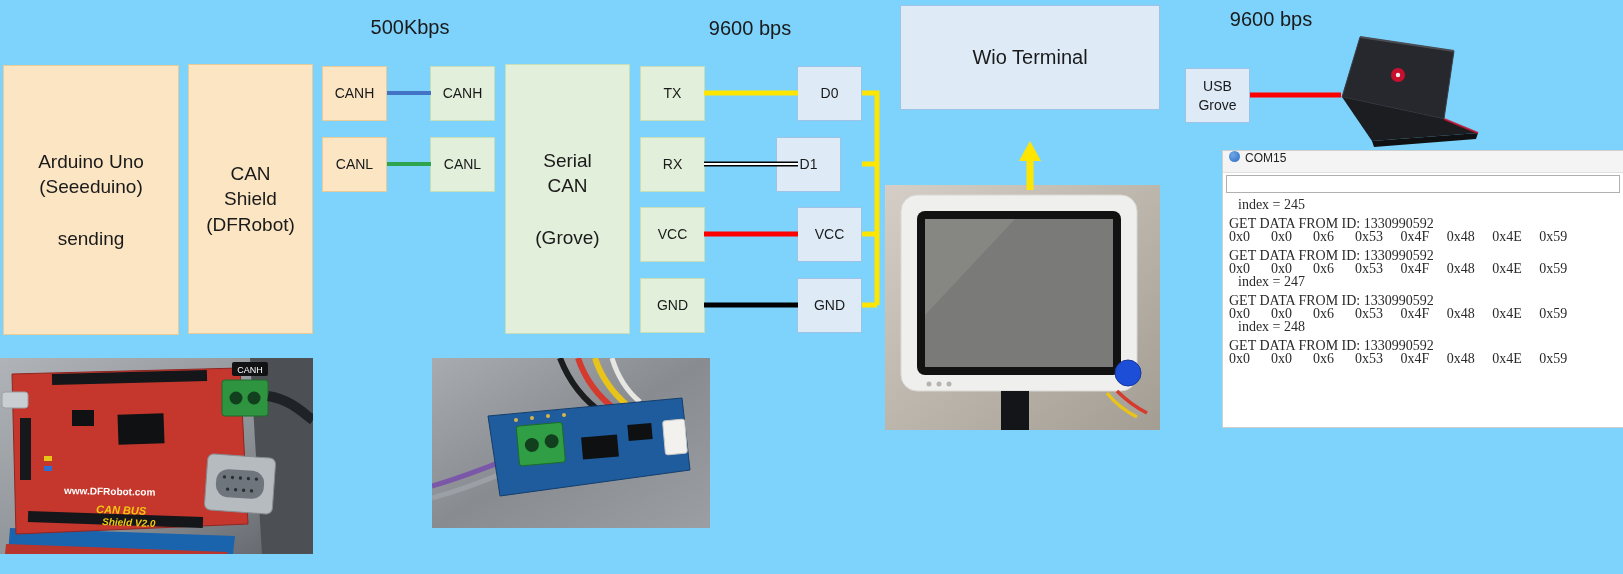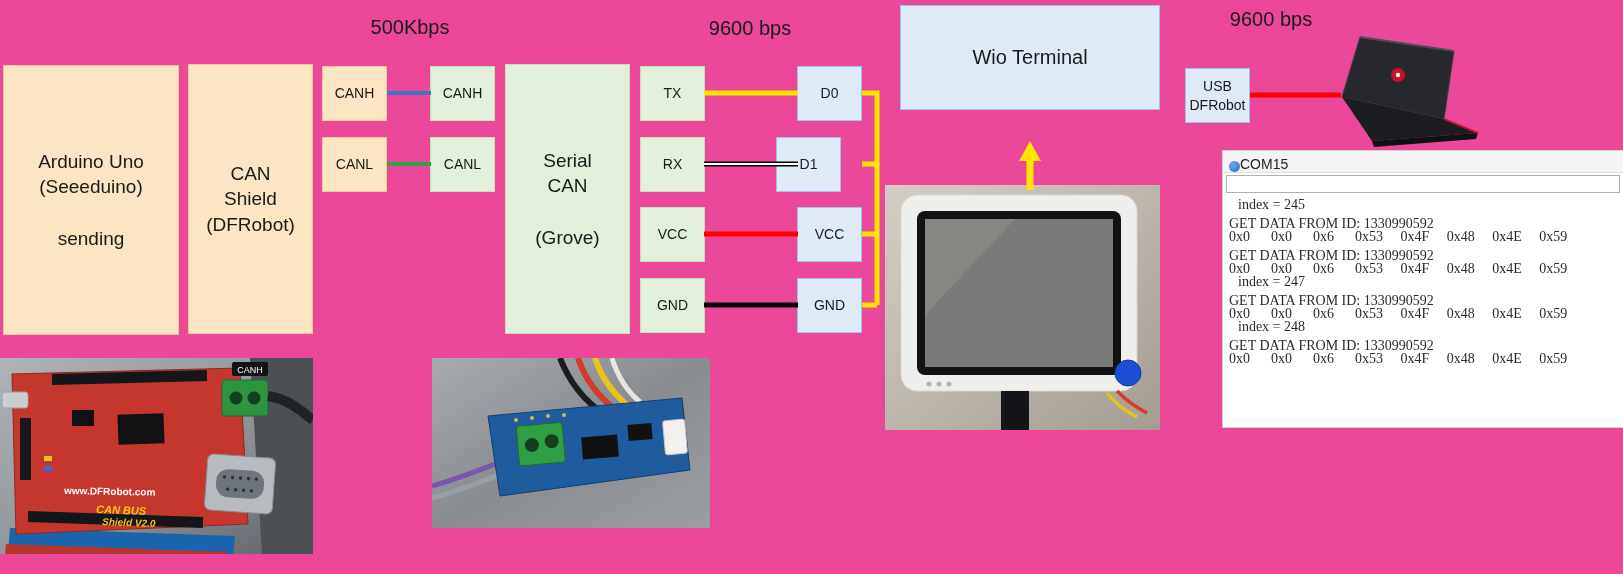--- a/index.html
+++ b/index.html
@@ -1,18 +1,18 @@
 <!DOCTYPE html>
 <html><head>
 <meta charset="utf-8">
 <style>
   * { margin:0; padding:0; box-sizing:border-box; }
   html,body { background:#fff; }
   #canvas {
-    position:relative; width:1623px; height:574px; background:#ec4899;
+    position:relative; width:1623px; height:574px; background:#7dd3fc;
     font-family:"Liberation Sans", sans-serif; color:#1a1a1a; overflow:hidden;
   }
   .box {
     position:absolute; display:flex; align-items:center; justify-content:center;
     text-align:center; white-space:pre-line; line-height:1.35; z-index:3;
   }
   .tan { background:#FBE5C3; border:1.5px solid #E9CB98; }
   .grn { background:#E2EFDA; border:1.5px solid #C7DFB8; }
   .blu { background:#DEEBF7; border:1.5px solid #9DC3E6; }
   .big { font-size:19px; }
@@ -21,22 +21,22 @@
   #overlay { position:absolute; left:0; top:0; z-index:4; pointer-events:none; }
   .photo { position:absolute; z-index:1; }
 
   
   #console {
     position:absolute; left:1222px; top:150px; width:401px; height:278px;
     background:#ffffff; border:1px solid #cfcfcf; border-right:none; z-index:3;
   }
   .c-title {
     height:22px; background:#f4f4f4; border-bottom:1px solid #e0e0e0;
-    display:flex; align-items:flex-end; padding-left:6px;
-    font-size:14px; color:#222;
+    display:flex; align-items:flex-start; gap:5px; padding-left:6px;
+    font-size:12px; color:#222;
   }
   .c-icon { width:11px; height:11px; border-radius:50%;
     background:radial-gradient(circle at 35% 35%, #6fa8e8, #2b6cc4); flex:0 0 auto; }
   .c-input {
     display:block; width:calc(100% - 6px); height:18px; margin:2px 3px;
     border:1px solid #b0b0b0; background:#fff; font-size:10px; padding:0 3px;
     font-family:"DejaVu Sans Mono", monospace;
   }
   .c-body {
     padding:3px 6px; font-family:Liberation Serif, serif;
@@ -61,21 +61,21 @@
 sending</div>
   <div class="box tan big" style="left:188px;top:64px;width:125px;height:270px">CAN
 Shield
 (DFRobot)</div>
   <div class="box grn big" style="left:505px;top:64px;width:125px;height:270px">Serial
 CAN
 
 (Grove)</div>
   <div class="box blu" style="left:900px;top:5px;width:260px;height:105px;font-size:20px">Wio Terminal</div>
   <div class="box blu pin" style="left:1185px;top:68px">USB
-DFRobot</div>
+Grove</div>
 
   <div class="box pin tan" style="left:322px;top:66px">CANH</div>
   <div class="box pin tan" style="left:322px;top:137px">CANL</div>
   <div class="box pin grn" style="left:430px;top:66px">CANH</div>
   <div class="box pin grn" style="left:430px;top:137px">CANL</div>
   <div class="box pin grn" style="left:640px;top:66px">TX</div>
   <div class="box pin grn" style="left:640px;top:137px">RX</div>
   <div class="box pin grn" style="left:640px;top:207px">VCC</div>
   <div class="box pin grn" style="left:640px;top:278px">GND</div>
   <div class="box pin blu" style="left:797px;top:66px">D0</div>

